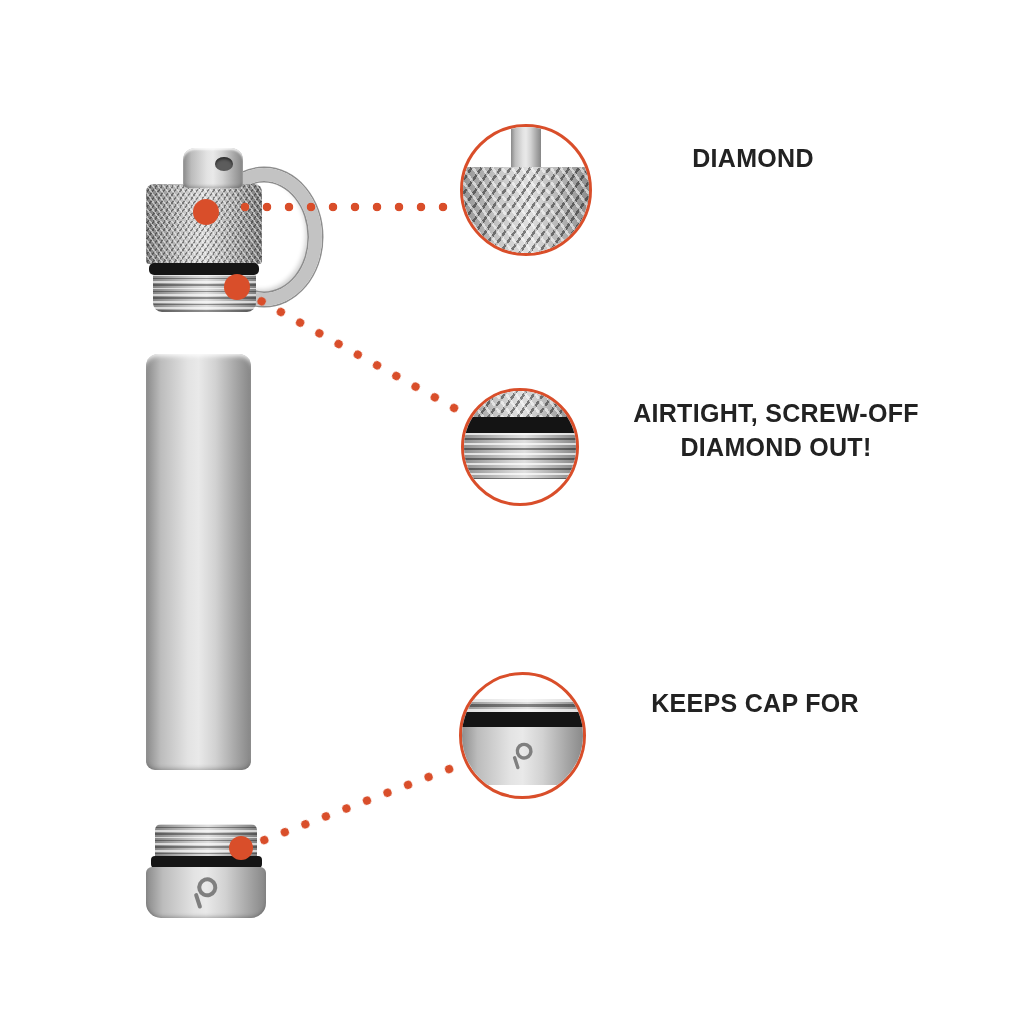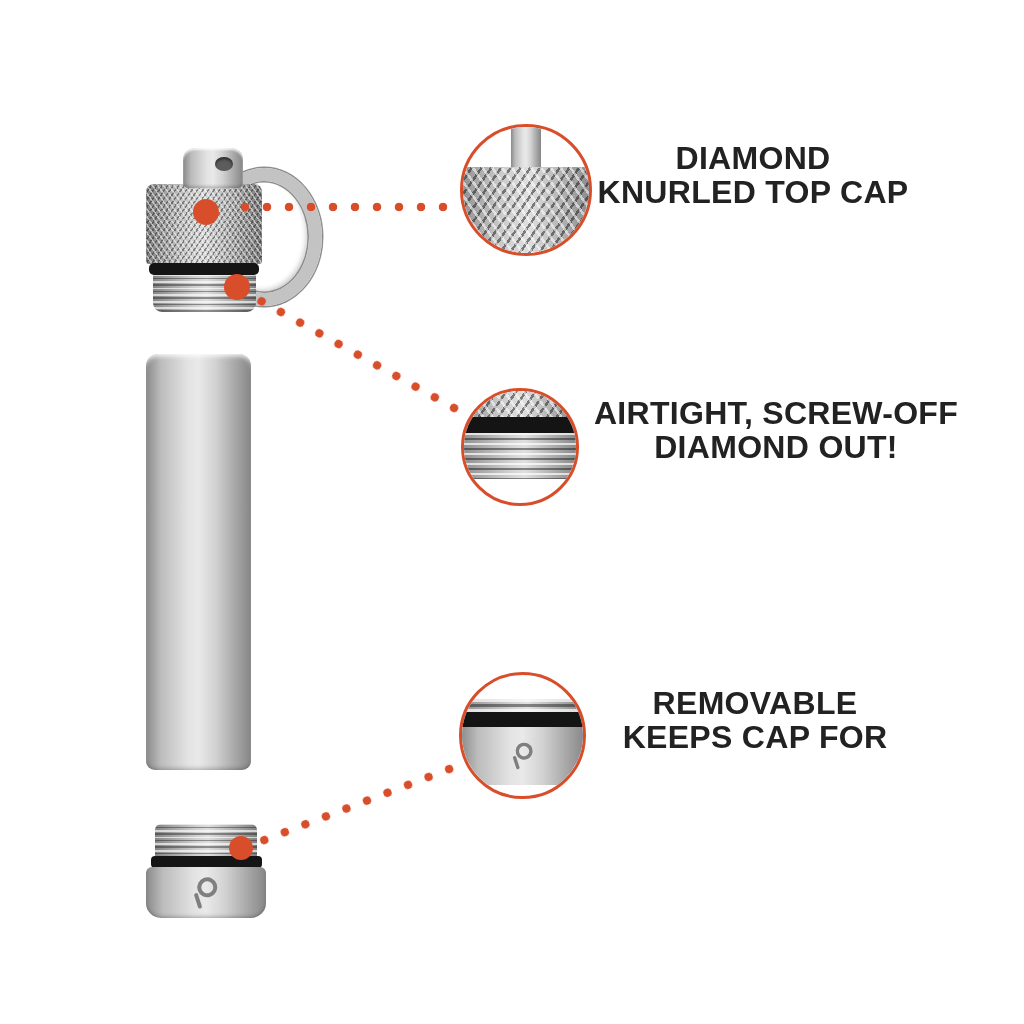--- a/index.html
+++ b/index.html
@@ -142,21 +142,21 @@
   .l2-thread { top: 42px; height: 46px; }
 
   .l3-thread { top: 24px; height: 13px; }
   .l3-oring  { top: 37px; height: 15px; background: #141414; }
   .l3-body   { top: 52px; height: 58px; }
 
   
   .callout {
     position: absolute; transform: translateX(-50%);
     display: flex; flex-direction: column; align-items: center;
-    color: var(--text); font-size: 32px; line-height: 34px;
+    color: var(--text); font-size: 25px; line-height: 34px;
     font-weight: 600; letter-spacing: .3px; text-align: center; z-index: 6;
   }
   .callout div { white-space: nowrap; }
   .callout1 { left: 753px; top: 141px; }
   .callout2 { left: 776px; top: 396px; justify-content: center; }
   .callout3 { left: 755px; top: 686px; }
 </style>
 </head>
 <body>
 
@@ -204,26 +204,24 @@
     <div class="lens-row l3-body metal-h">
       <div class="logo small">
         <span class="logo-ring"></span>
         <span class="logo-tail"></span>
       </div>
     </div>
   </div>
 
   <div class="callout callout1">
     <div>DIAMOND</div>
-    <div>KNURLED TOP CAP</div>
   </div>
 
   <div class="callout callout2">
     <div>AIRTIGHT, SCREW-OFF</div>
     <div>DIAMOND OUT!</div>
   </div>
 
   <div class="callout callout3">
-    <div>REMOVABLE</div>
     <div>KEEPS CAP FOR</div>
   </div>
 
 </div>
 
 </body></html>

